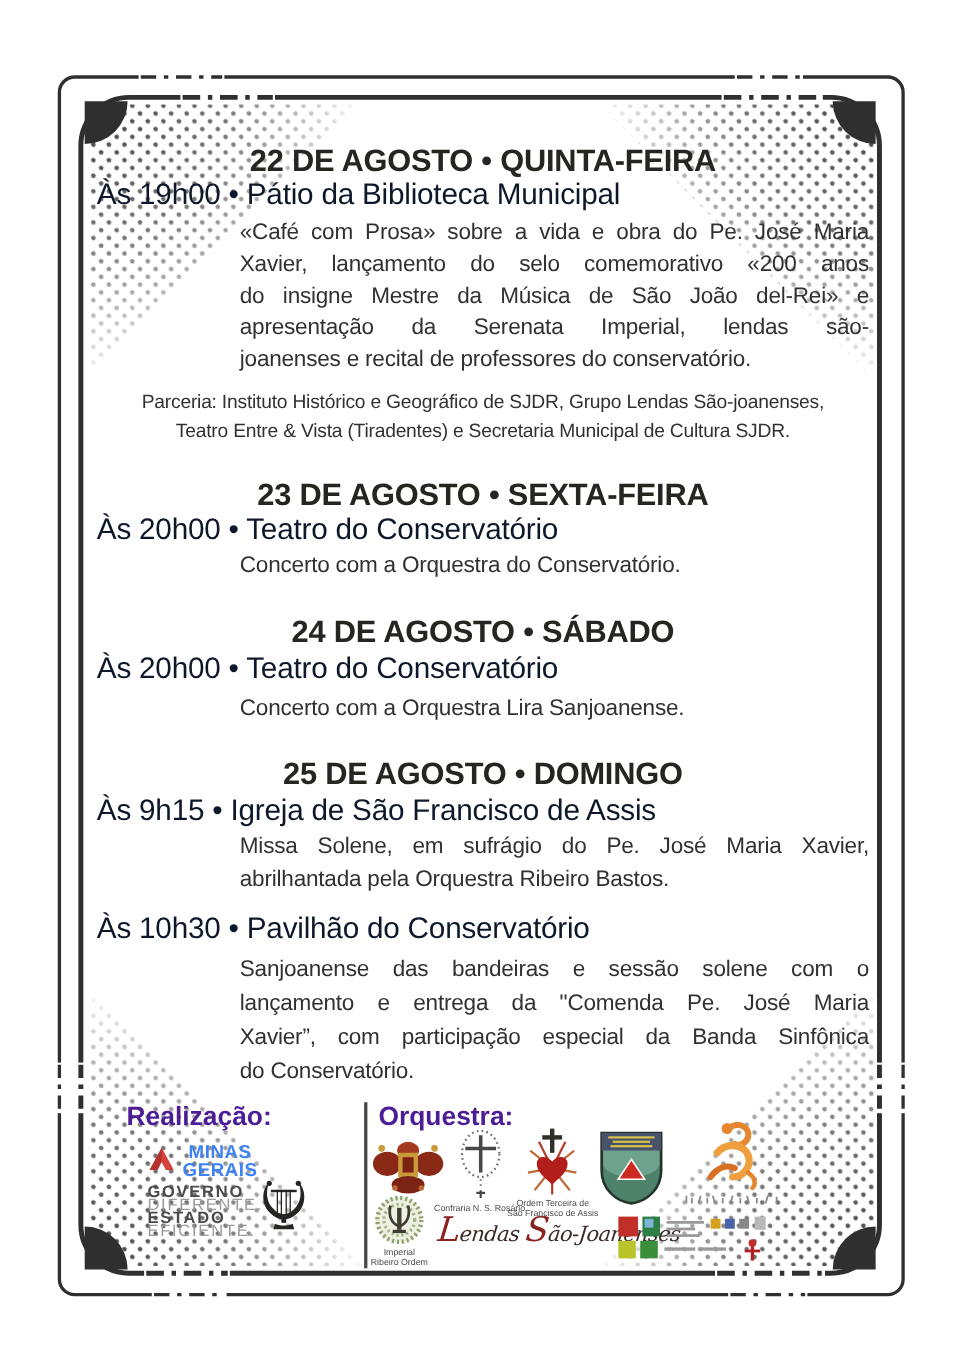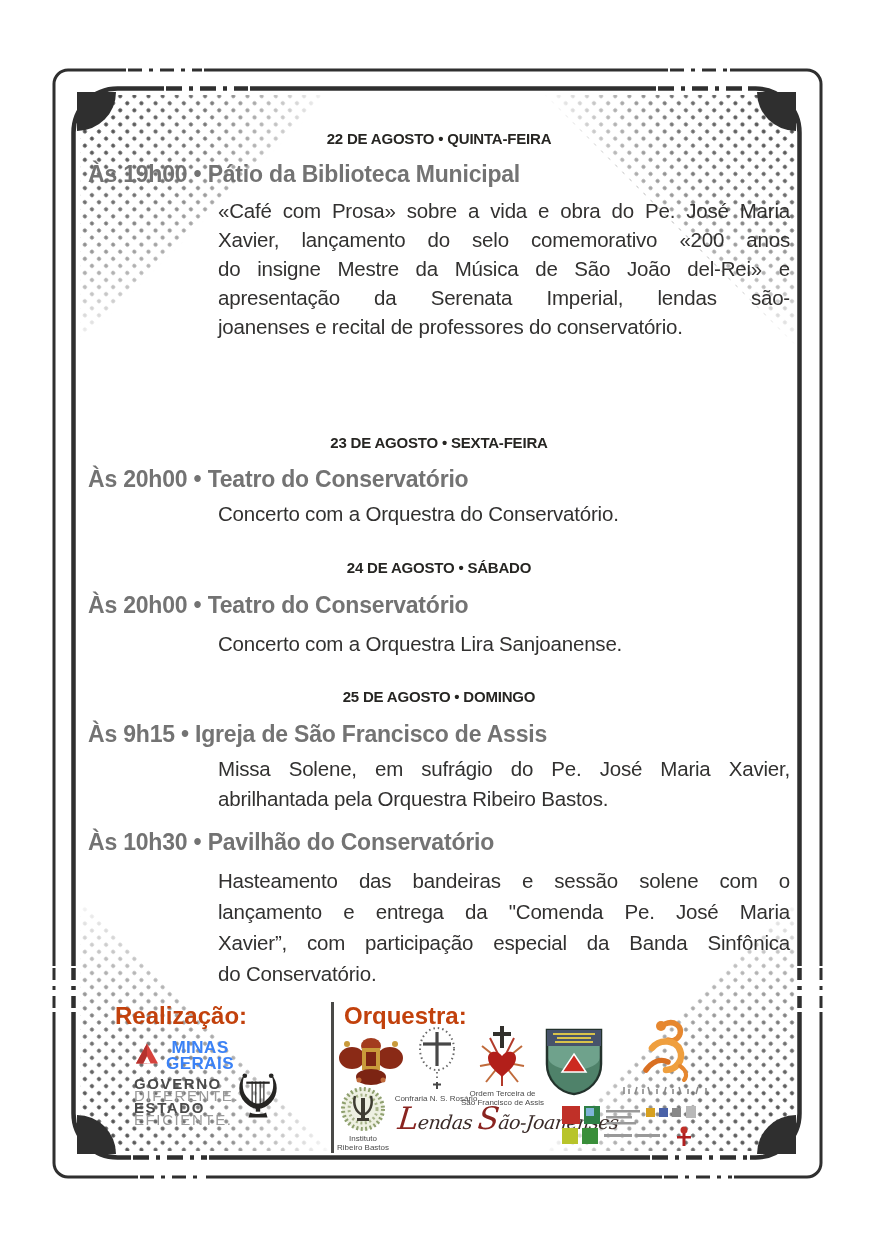--- a/index.html
+++ b/index.html
@@ -1,35 +1,35 @@
 <!DOCTYPE html>
 <html><head>
 <meta charset="utf-8">
 <style>
   html,body{margin:0;padding:0;background:#ffffff;}
   .page{position:relative;width:875px;height:1241px;background:#fff;overflow:hidden;
         font-family:"Liberation Sans",sans-serif;color:#2d2c2b;}
   .frame{position:absolute;left:0;top:0;}
   
   .title{position:absolute;left:88px;width:702px;text-align:center;font-weight:700;
-         font-size:15px;color:#262522;letter-spacing:-0.2px;}
-  .venue{position:absolute;left:88px;font-weight:700;font-size:23px;color:#737373;letter-spacing:-0.2px;}
+         font-size:28px;color:#262522;letter-spacing:-0.2px;}
+  .venue{position:absolute;left:88px;font-weight:400;font-size:27px;color:#0f172a;letter-spacing:-0.2px;}
   .para{position:absolute;left:218px;width:572px;font-size:20.5px;color:#323130;letter-spacing:-0.2px;}
   .para>div{line-height:29px;text-align:justify;text-align-last:justify;}
   .para>div.last{text-align-last:left;}
   .p4>div{line-height:30px;} .p5>div{line-height:31px;}
   .note{position:absolute;left:88px;width:702px;text-align:center;font-size:17.5px;
         line-height:26px;color:#323130;letter-spacing:-0.2px;}
   .t1{top:130px}.v1{top:161px}.p1{top:196px}.n1{top:352px}
   .t2{top:434px}.v2{top:466px}.p2{top:499px}
   .t3{top:559px}.v3{top:592px}.p3{top:629px}
   .t4{top:688px}.v4{top:721px}.p4{top:754px}
   .v5{top:829px}.p5{top:865px}
   
-  .f-label{position:absolute;font-weight:700;font-size:24px;color:#c2410c;}
+  .f-label{position:absolute;font-weight:700;font-size:24px;color:#4c1d95;}
   .lbl-real{left:115px;top:1002px;} .lbl-parc{left:344px;top:1002px;}
   .col-divider{position:absolute;left:331px;top:1002px;width:3px;height:151px;background:#4a4a48;}
   .mg-logo{position:absolute;left:136px;top:1040px;display:flex;align-items:flex-start;}
   .mg-tri{width:22px;height:21px;margin-top:3px;}
   .mg-name{margin-left:8px;font-weight:700;font-size:17px;line-height:16px;color:#3b82f6;letter-spacing:0.5px;text-align:center;}
   .mg-tag{position:absolute;left:134px;top:1078px;width:120px;font-size:15px;letter-spacing:1.6px;color:#9a9a9a;line-height:12px;}
   .mg-tag b{color:#4a4a4a;}
   .lyre{position:absolute;left:236px;top:1072px;}
   .cons-cap{position:absolute;left:180px;top:1124px;width:150px;text-align:center;
             font-family:"DejaVu Serif",serif;color:#3a3a3a;}
@@ -130,20 +130,24 @@
 
   <div class="title t1">22 DE AGOSTO • QUINTA-FEIRA</div>
   <div class="venue v1">Às 19h00 • Pátio da Biblioteca Municipal</div>
   <div class="para p1">
       <div>«Café com Prosa» sobre a vida e obra do Pe. José Maria</div>
       <div>Xavier, lançamento do selo comemorativo «200 anos</div>
       <div>do insigne Mestre da Música de São João del-Rei» e</div>
       <div>apresentação da Serenata Imperial, lendas são-</div>
       <div class="last">joanenses e recital de professores do conservatório.</div>
     </div>
+  <div class="note n1">
+      <div>Parceria: Instituto Histórico e Geográfico de SJDR, Grupo Lendas São-joanenses,</div>
+      <div class="last">Teatro Entre &amp; Vista (Tiradentes) e Secretaria Municipal de Cultura SJDR.</div>
+    </div>
 
   <div class="title t2">23 DE AGOSTO • SEXTA-FEIRA</div>
   <div class="venue v2">Às 20h00 • Teatro do Conservatório</div>
   <div class="para p2">
       <div class="last">Concerto com a Orquestra do Conservatório.</div>
     </div>
 
   <div class="title t3">24 DE AGOSTO • SÁBADO</div>
   <div class="venue v3">Às 20h00 • Teatro do Conservatório</div>
   <div class="para p3">
@@ -152,21 +156,21 @@
 
   <div class="title t4">25 DE AGOSTO • DOMINGO</div>
   <div class="venue v4">Às 9h15 • Igreja de São Francisco de Assis</div>
   <div class="para p4">
       <div>Missa Solene, em sufrágio do Pe. José Maria Xavier,</div>
       <div class="last">abrilhantada pela Orquestra Ribeiro Bastos.</div>
     </div>
 
   <div class="venue v5">Às 10h30 • Pavilhão do Conservatório</div>
   <div class="para p5">
-      <div>Hasteamento das bandeiras e sessão solene com o</div>
+      <div>Sanjoanense das bandeiras e sessão solene com o</div>
       <div>lançamento e entrega da "Comenda Pe. José Maria</div>
       <div>Xavier”, com participação especial da Banda Sinfônica</div>
       <div class="last">do Conservatório.</div>
     </div>
 
   <div class="f-label lbl-real">Realização:</div>
   <div class="f-label lbl-parc">Orquestra:</div>
   <div class="col-divider"></div>
 
   <div class="mg-logo">
@@ -280,22 +284,22 @@
 
   <svg class="logo" style="left:340px;top:1086px" width="46" height="46" viewBox="0 0 46 46">
     <circle cx="23" cy="23" r="21" fill="#eef0e2"></circle>
     <circle cx="23" cy="23" r="20" fill="none" stroke="#8fa06f" stroke-width="4" stroke-dasharray="2 2.5"></circle>
     <circle cx="23" cy="23" r="14" fill="none" stroke="#a8b48a" stroke-width="3" stroke-dasharray="2 2.5"></circle>
     <rect x="21" y="12" width="4" height="20" fill="#3f3d33"></rect>
     <path d="M15,10 C13,18 15,26 23,29 C31,26 33,18 31,10" fill="none" stroke="#3f3d33" stroke-width="2.5"></path>
     <rect x="17" y="32" width="12" height="3" fill="#3f3d33"></rect>
   </svg>
   <div class="cap" style="left:327px;top:1134px;width:72px">
-    <div>Instituto</div>
-    <div>Ribeiro Bastos</div>
+    <div>Imperial</div>
+    <div>Ribeiro Ordem</div>
   </div>
 
   <div class="lendas"><span class="bigcap">L</span>endas <span class="bigcap">S</span>ão-Joanenses</div>
 
   <svg class="logo" style="left:562px;top:1104px" width="148" height="44" viewBox="0 0 148 44">
     <rect x="0" y="2" width="18" height="18" fill="#c03028"></rect>
     <rect x="22" y="2" width="16" height="18" fill="#2e7f46"></rect>
     <rect x="24" y="4" width="8" height="8" fill="#7fb4d8"></rect>
     <rect x="0" y="24" width="16" height="16" fill="#b8c42a"></rect>
     <rect x="20" y="24" width="16" height="16" fill="#3a8f3a"></rect>

